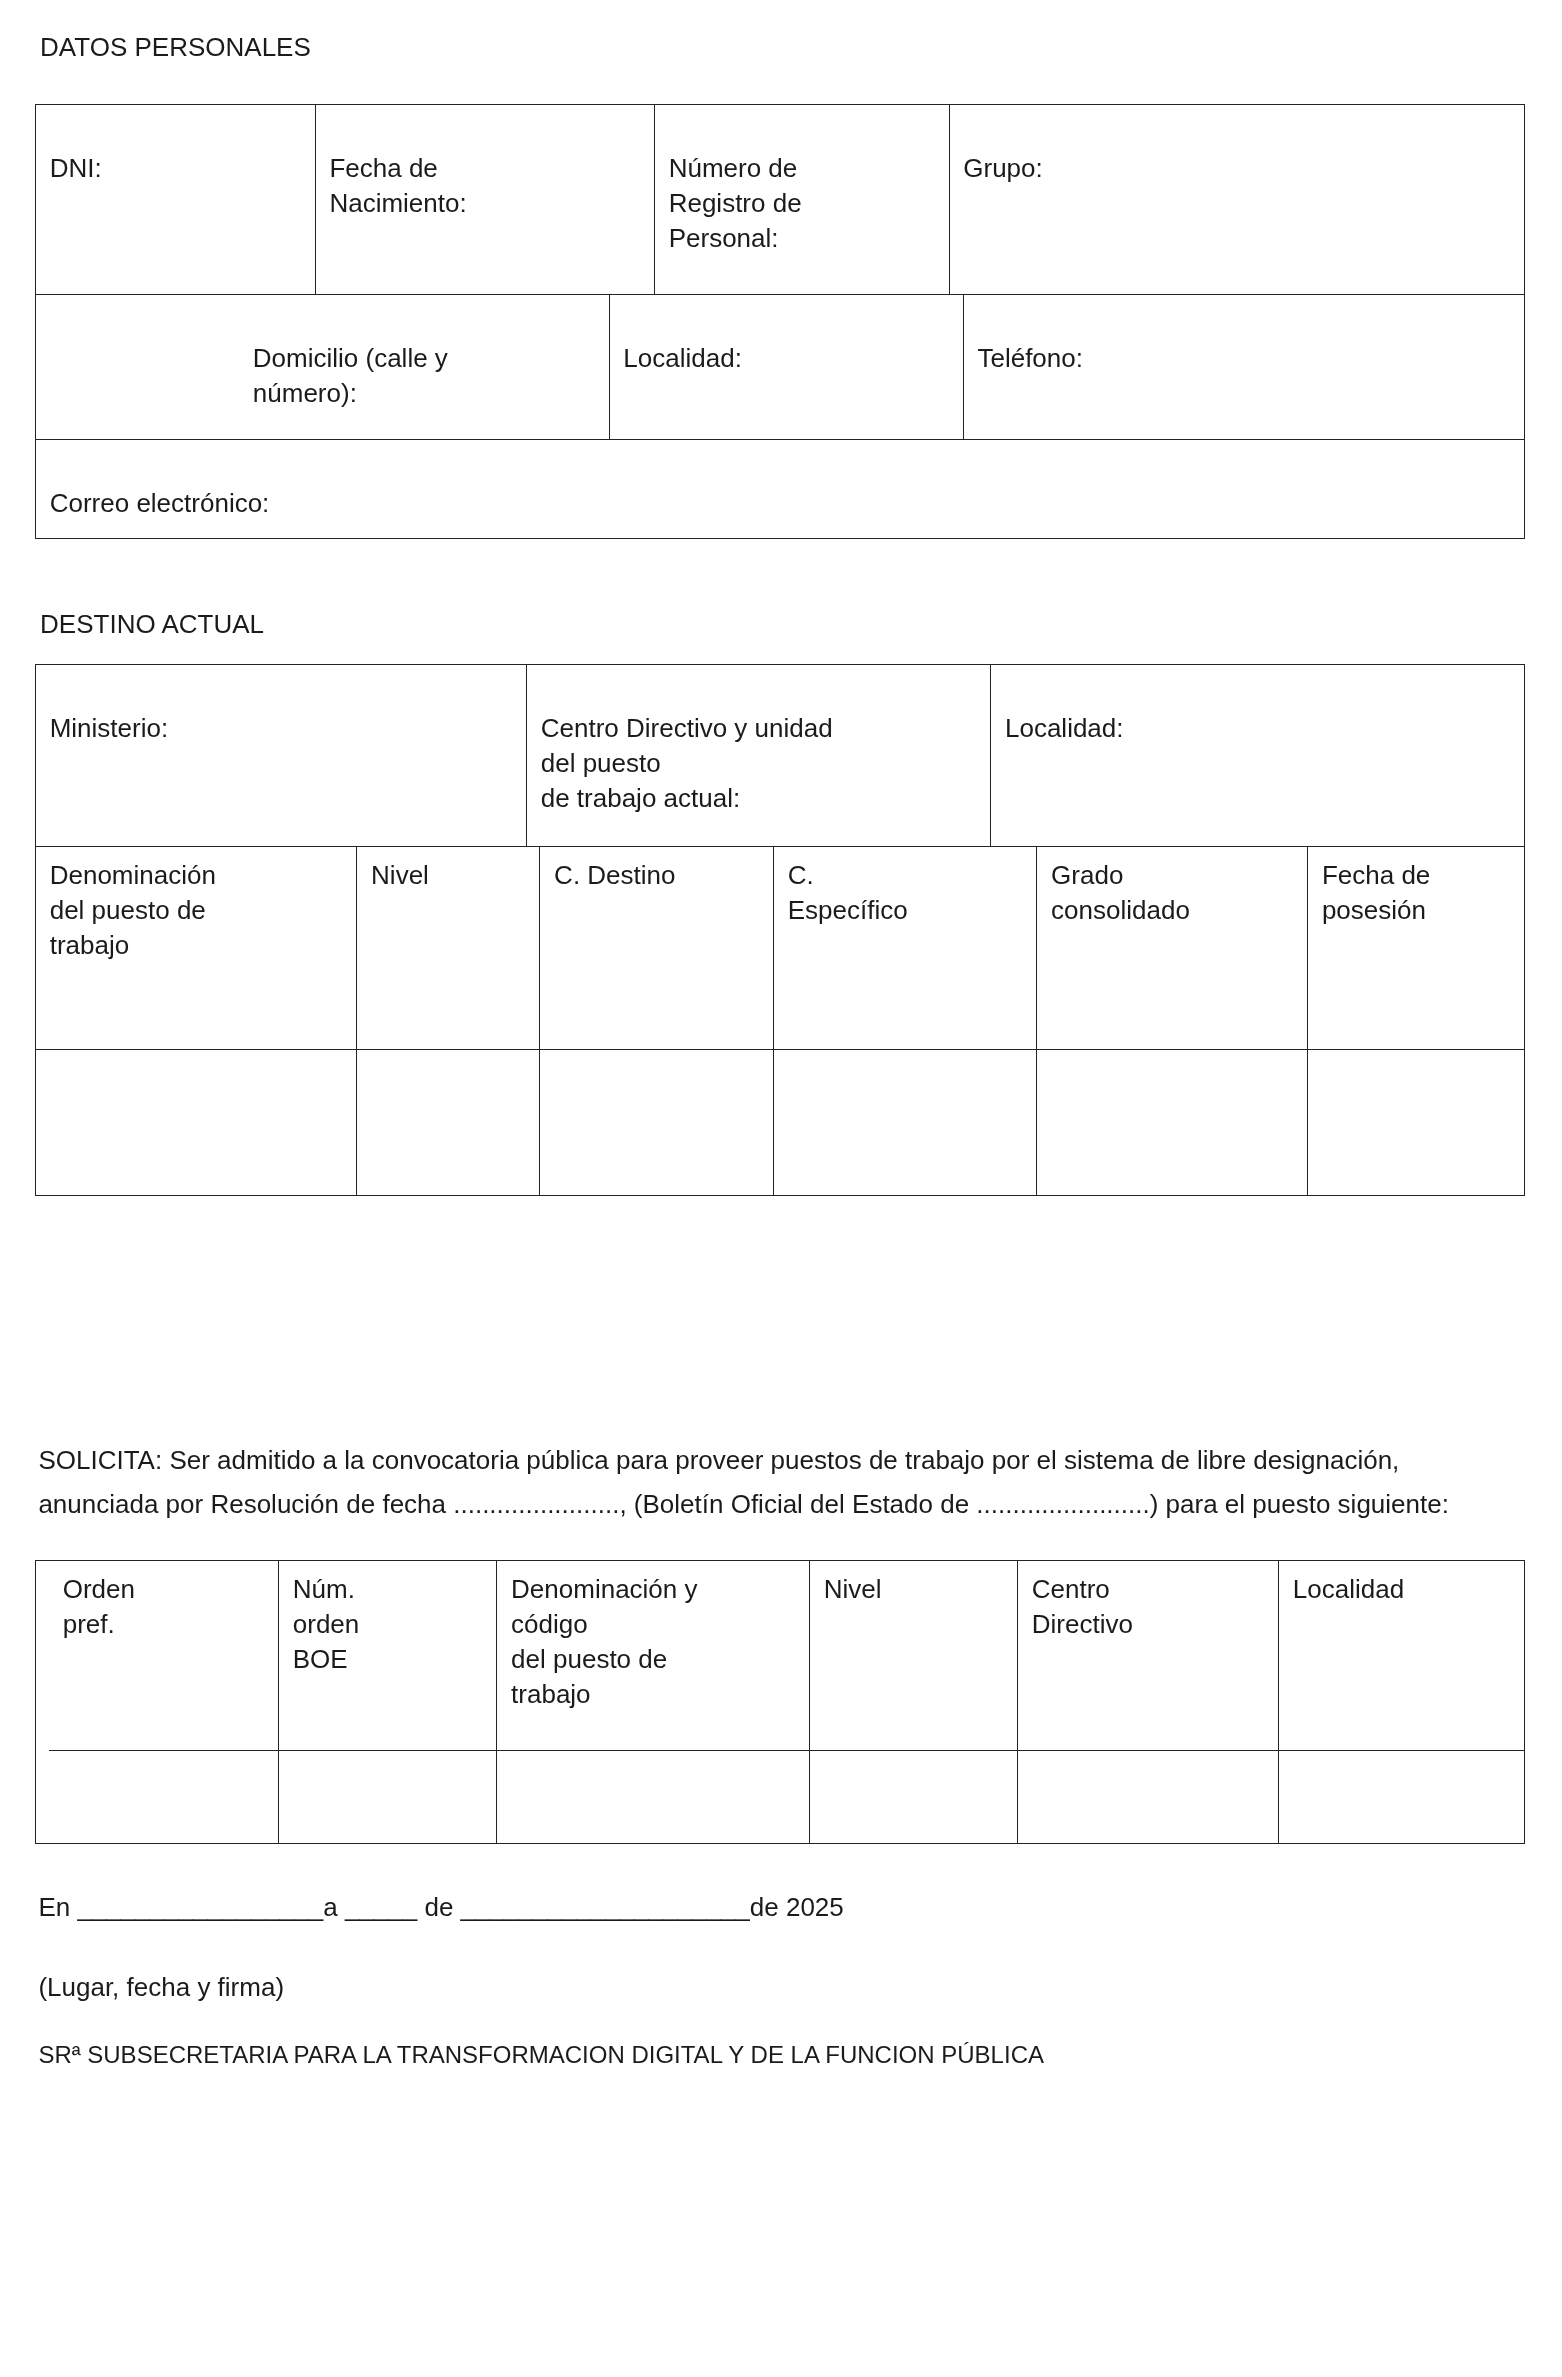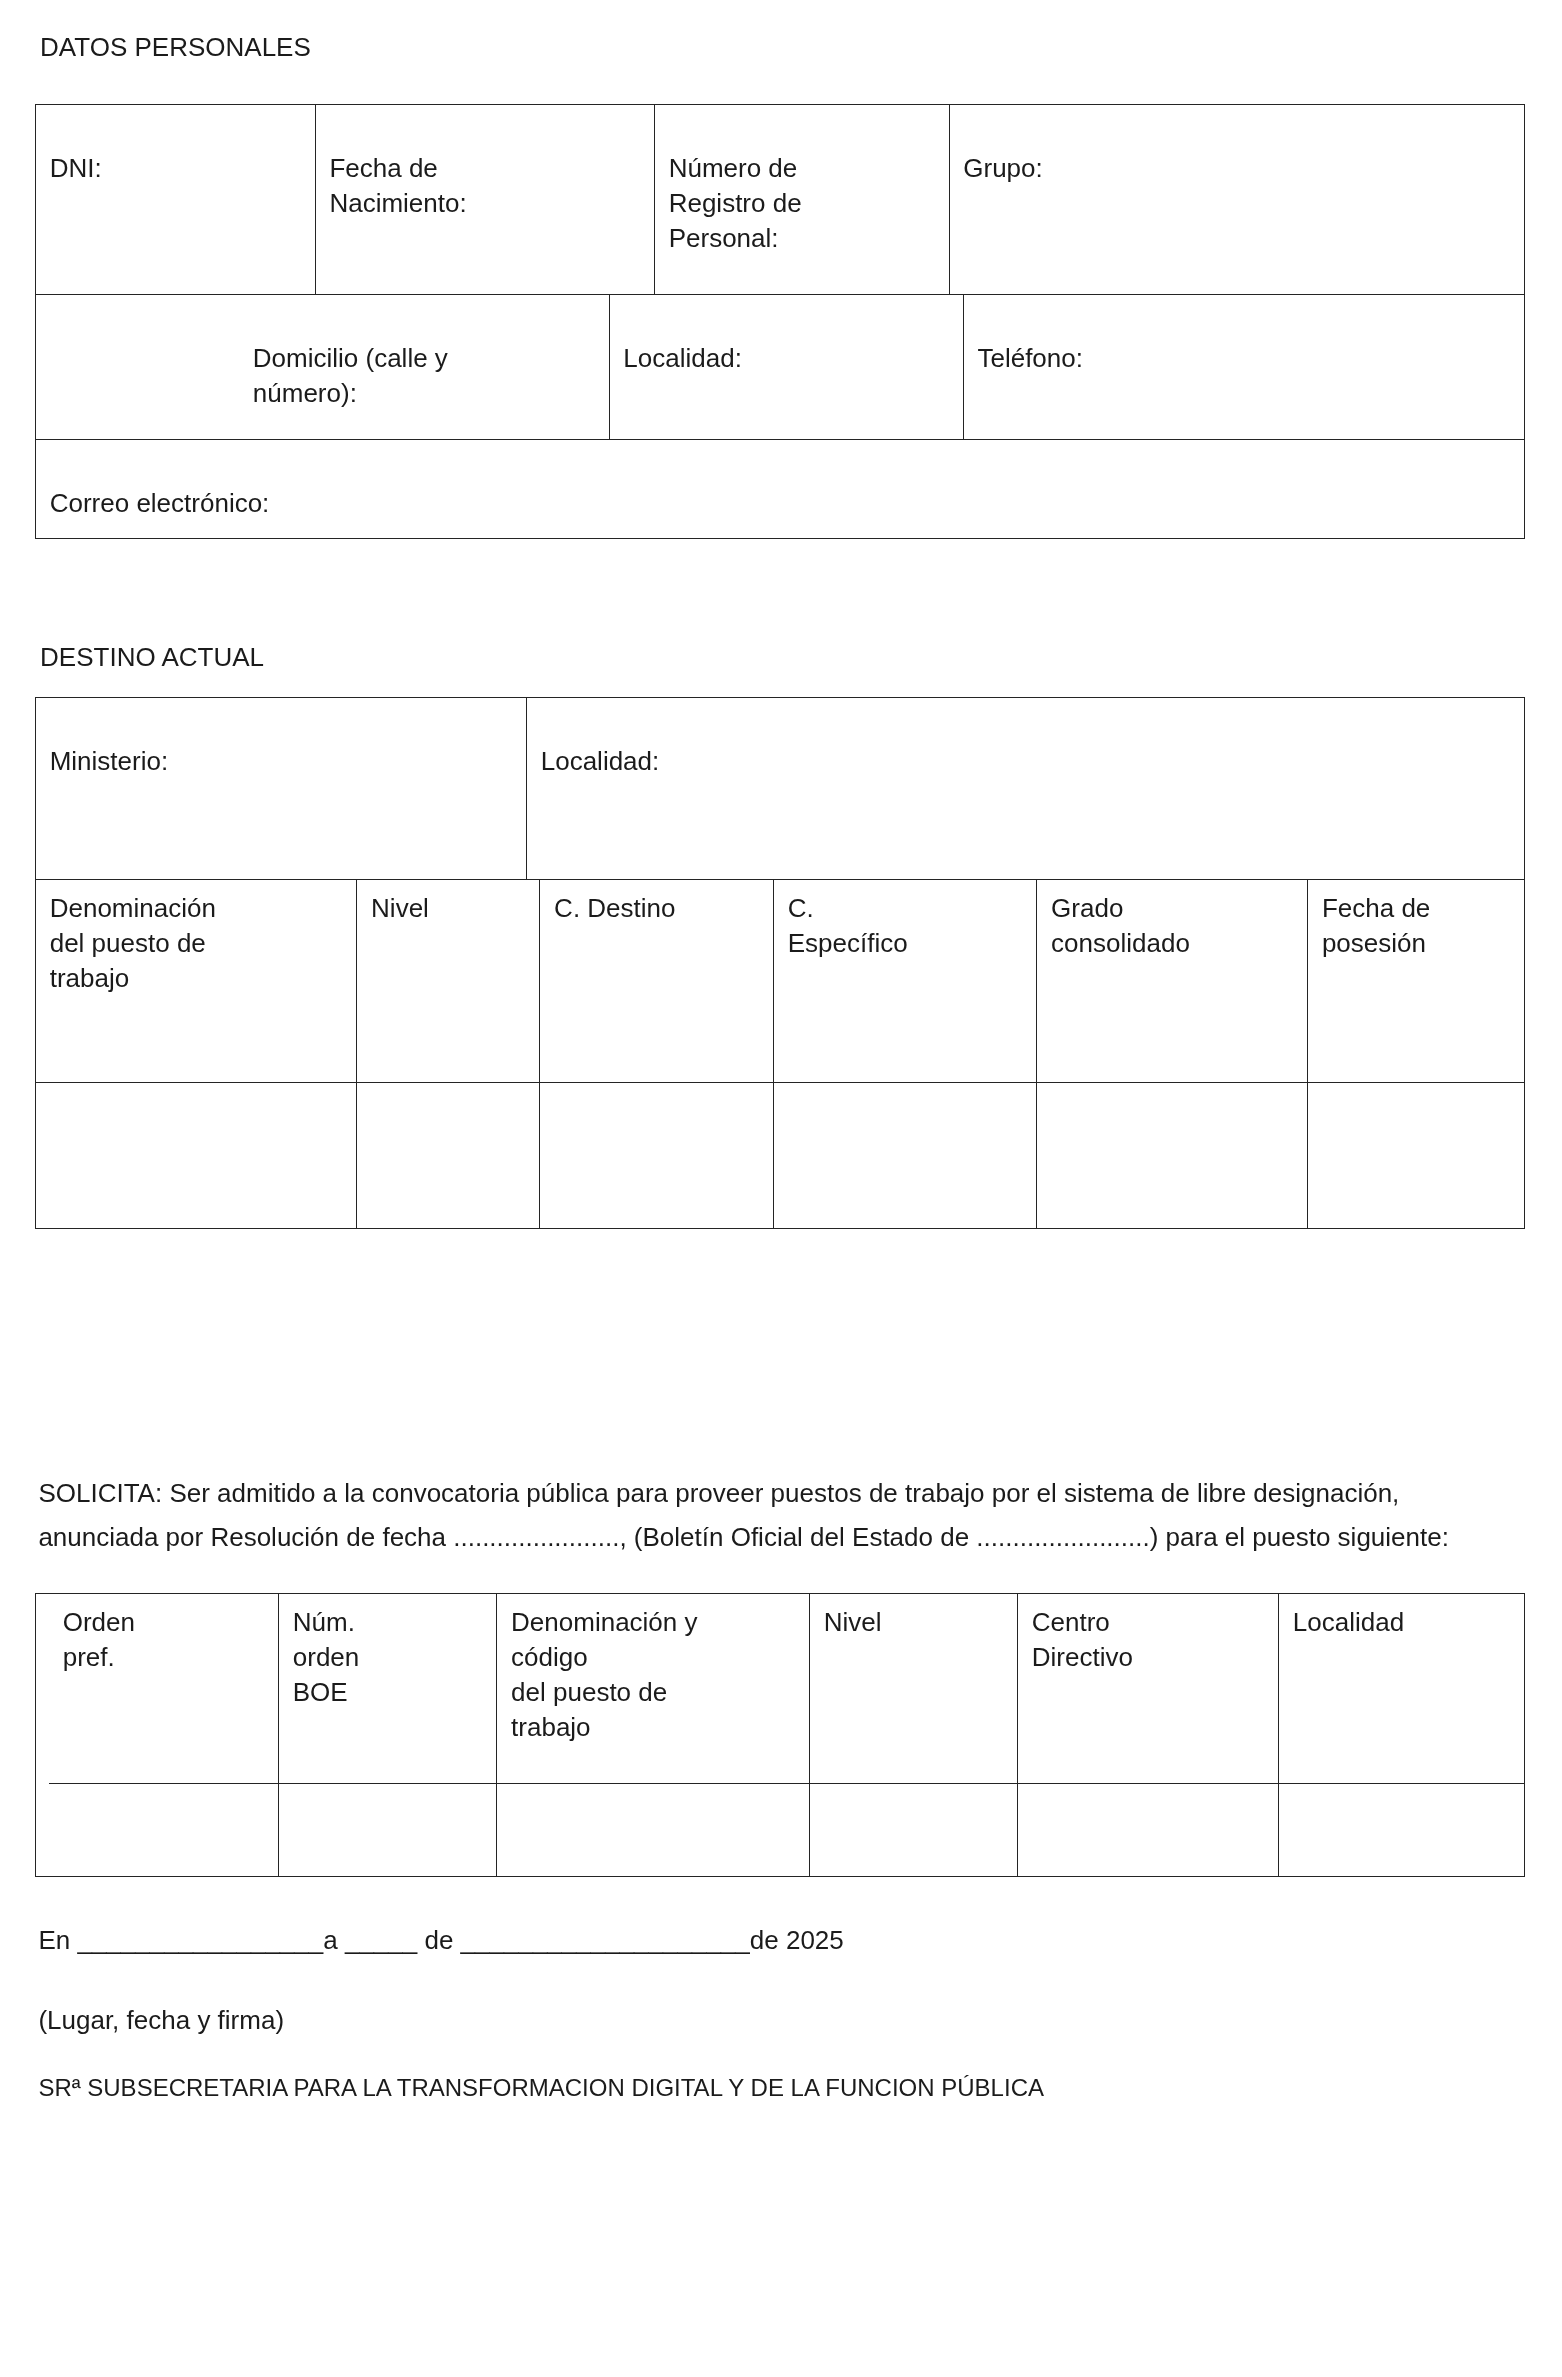--- a/index.html
+++ b/index.html
@@ -16,21 +16,21 @@
     height: 2377px;
     background: #ffffff;
     padding: 31px 37px 0 35px;
     overflow: hidden;
   }
   .heading {
     line-height: 1.3;
     padding-left: 5.1px;
   }
   .heading-datos { margin-bottom: 39px; }
-  .heading-destino { margin-top: 102px; margin-bottom: 22px; }
+  .heading-destino { margin-top: 69px; margin-bottom: 22px; }
 
   .tbl {
     width: 100%;
     border: 1.7px solid #242424;
   }
   .trow {
     display: flex;
     border-bottom: 1.7px solid #242424;
     align-items: stretch;
   }
@@ -121,20 +121,25 @@
     </div>
   </div>
 
   <div class="heading heading-destino">DESTINO ACTUAL</div>
 
   <div class="tbl">
     <div class="trow h212">
       <div class="cell" style="width:33.0%">
         <span>Ministerio:</span>
       </div>
+      <div class="cell" style="width:31.2%">
+        <span>Centro Directivo y unidad
+del puesto
+de trabajo actual:</span>
+      </div>
       <div class="cell" style="width:35.8%">
         <span>Localidad:</span>
       </div>
     </div>
     <div class="trow h237">
       <div class="cell" style="width:21.6%">Denominación
 del puesto de
 trabajo</div>
       <div class="cell" style="width:12.3%">Nivel</div>
       <div class="cell" style="width:15.7%">C. Destino</div>

